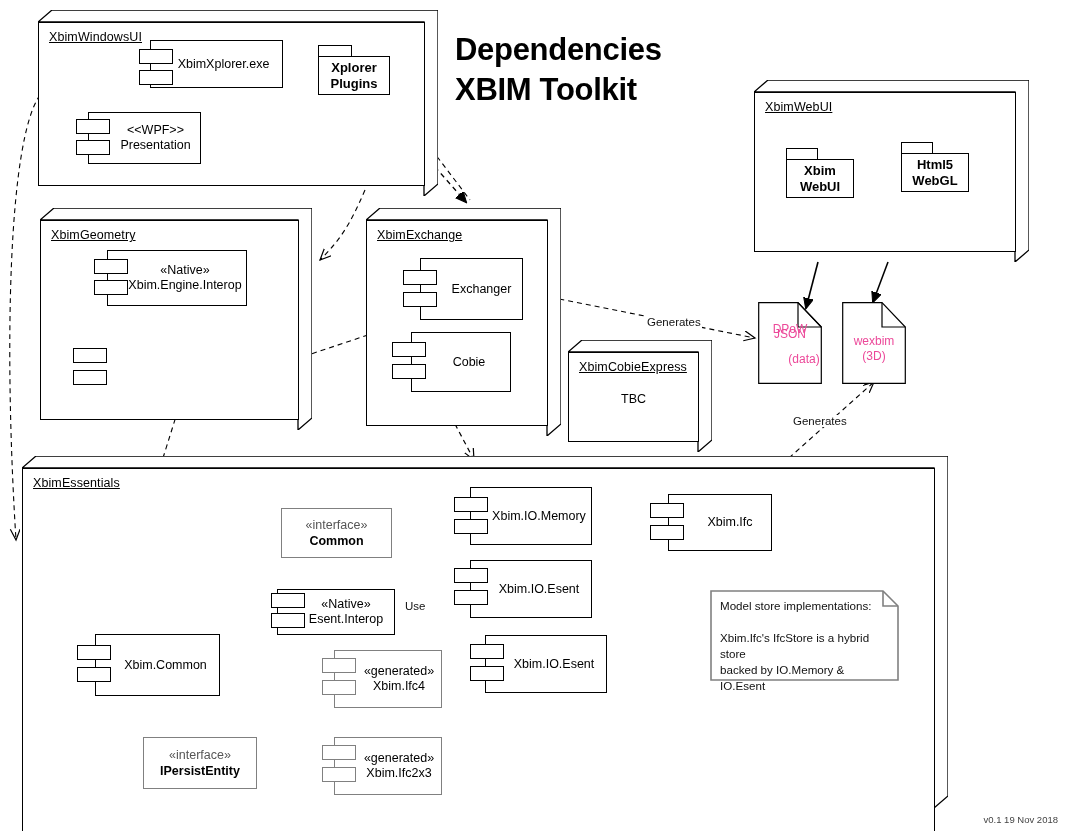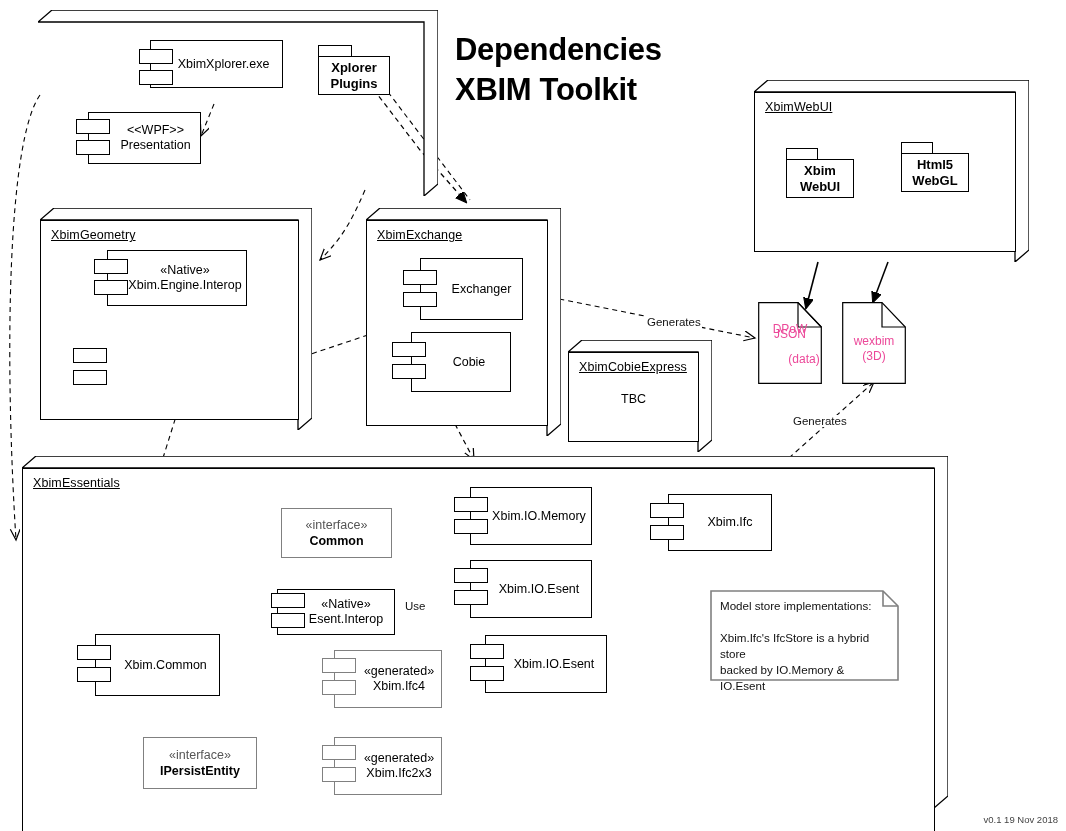--- a/index.html
+++ b/index.html
@@ -234,20 +234,23 @@
   </svg>
 
   <div id="title">
     <div>Dependencies</div>
     <div>XBIM Toolkit</div>
   </div>
 
   <svg class="ext" style="left:38px;top:10px;width:400px;height:186px;" viewBox="0 0 400 186">
     <polygon points="0,12 14,0 400,0 400,174 386,186 386,12" fill="#fff" stroke="#000" stroke-width="1.3"></polygon>
   </svg>
+  <div class="pkg" style="left:38px;top:22px;width:387px;height:164px;">
+    <div class="pkg-name">XbimWindowsUI</div>
+  </div>
 
   <div class="comp" style="left:150px;top:40px;width:133px;height:48px;text-align:right;">
     <span class="lbl">XbimXplorer.exe</span>
   </div>
   <div class="plug" style="left:139px;top:49px;"></div>
   <div class="plug" style="left:139px;top:70px;"></div>
 
   <div class="comp" style="left:88px;top:112px;width:113px;height:52px;flex-direction:column;">
     <span class="lbl" style="padding-left:26px;">&lt;&lt;WPF&gt;&gt;</span>
     <span class="lbl" style="padding-left:26px;">Presentation</span>

